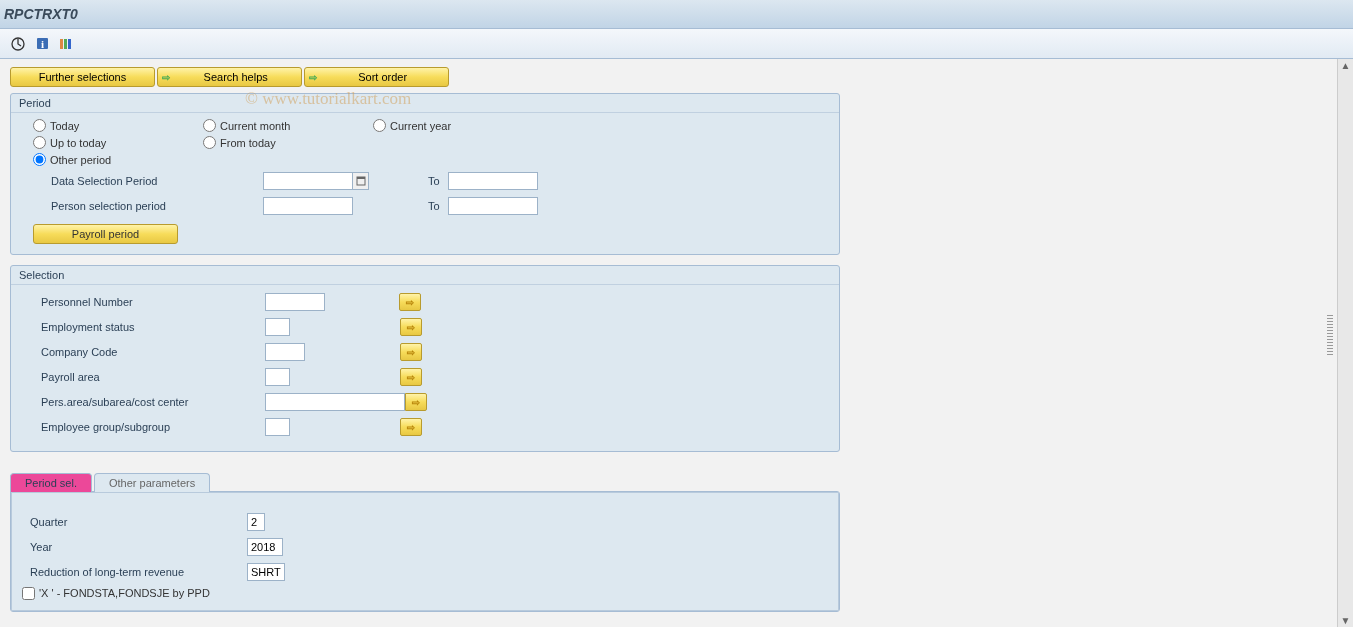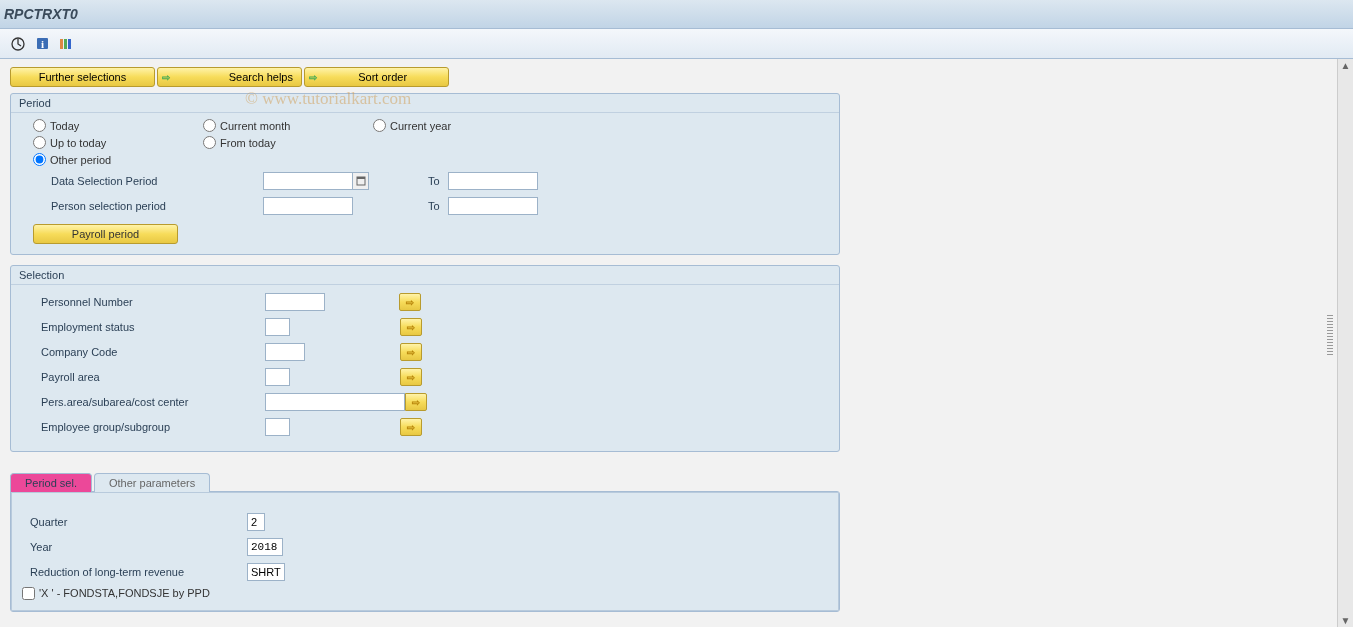--- a/index.html
+++ b/index.html
@@ -287,21 +287,21 @@
 <div class="content-area">
   <div class="watermark">© www.tutorialkart.com</div>
   <div class="main-panel">
 
     <div class="top-buttons">
       <button class="sap-button wide">
         <span>Further selections</span>
       </button>
       <button class="sap-button wide arrow-lead">
         <span class="arrow-icon">⇨</span>
-        <span style="flex:1;text-align:right">Search helps</span>
+        <span style="flex:1;text-align:center">Search helps</span>
       </button>
       <button class="sap-button wide arrow-lead">
         <span class="arrow-icon">⇨</span>
         <span style="flex:1;text-align:center">Sort order</span>
       </button>
     </div>
 
     <div class="group-box">
       <div class="group-title">Period</div>
       <div class="group-body">
@@ -433,21 +433,21 @@
       </div>
     </div>
     <div class="tab-content">
       <div class="tab-inner">
         <div class="field-row">
           <div class="field-label" style="width:225px">Quarter</div>
           <input class="field-input" style="width: 18px; text-align: left;" value="2">
         </div>
         <div class="field-row">
           <div class="field-label" style="width:225px">Year</div>
-          <input class="field-input" style="width: 36px; font-family: Liberation Mono, monospace;" value="2018">
+          <input class="field-input" style="width: 36px;" value="2018">
         </div>
         <div class="field-row">
           <div class="field-label" style="width:225px">Reduction of long-term revenue</div>
           <input class="field-input" style="width: 38px;" value="SHRT">
         </div>
         <div class="checkbox-row">
           <input type="checkbox" style="">
           <span>'X ' - FONDSTA,FONDSJE by PPD</span>
         </div>
       </div>

